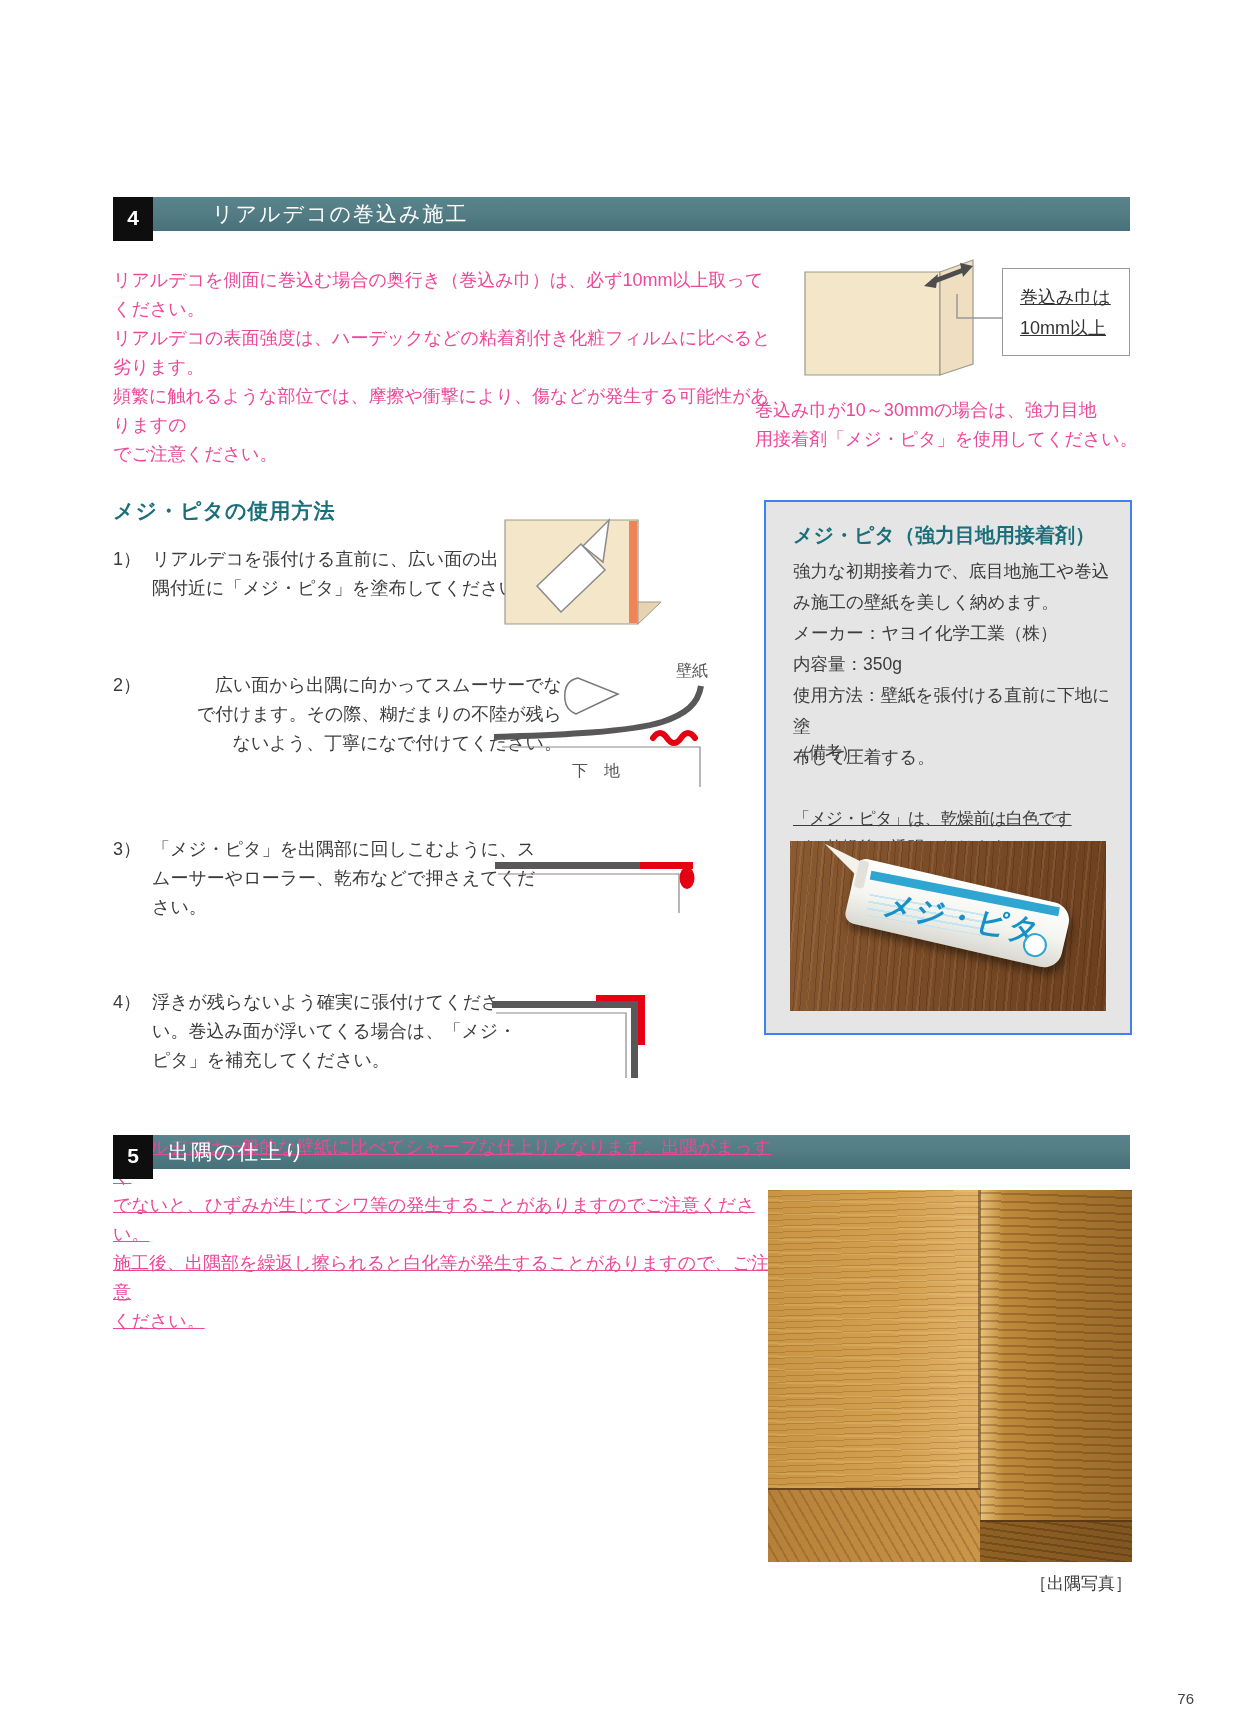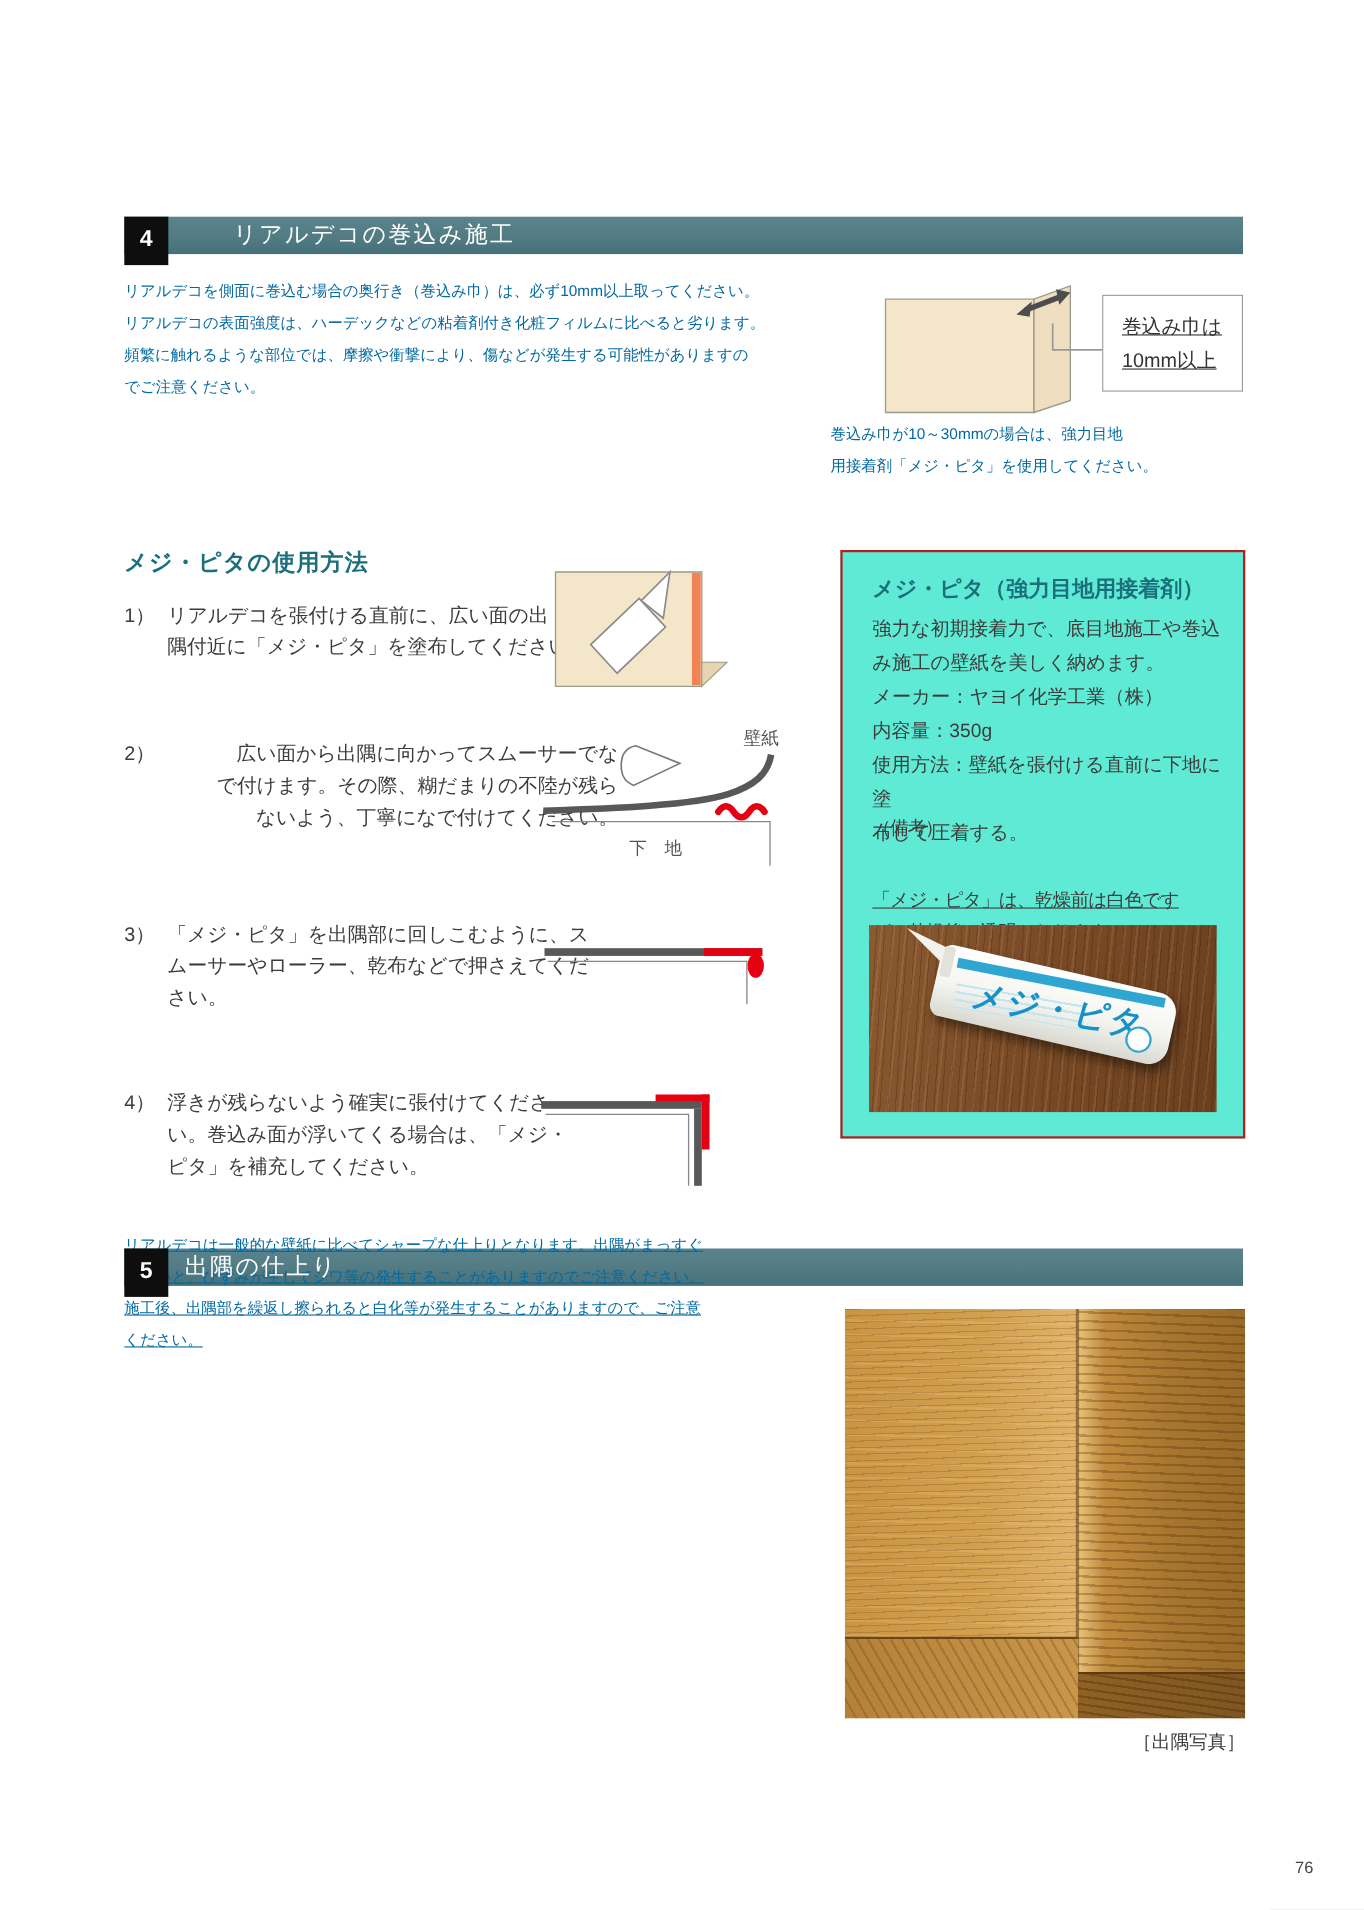--- a/index.html
+++ b/index.html
@@ -8,30 +8,30 @@
     font-family:"Liberation Sans","DejaVu Sans",sans-serif;color:#3c3c3c;overflow:hidden;
   }
   .pre{white-space:pre-line;}
   
   .sec-bar{position:absolute;left:113px;width:1017px;height:34px;
     background:linear-gradient(180deg,#5a848d 0%,#527b83 55%,#46717b 100%);}
   .sec-num{position:absolute;left:113px;width:40px;height:44px;background:#0e0e0e;
     color:#fff;font-weight:bold;font-size:21px;text-align:center;line-height:42px;z-index:2;}
   .sec-title{position:absolute;left:168px;height:34px;line-height:33px;color:#ffffff;
     font-size:21px;letter-spacing:2px;z-index:2;}
-  .body-text{position:absolute;font-size:14px;line-height:29px;color:#0369a1;}
+  .body-text{position:absolute;font-size:18px;line-height:29px;color:#ec4899;margin-top:16px;}
   .step-no{position:absolute;left:113px;font-size:18px;line-height:29px;}
   .step-text{position:absolute;left:152px;width:410px;font-size:18px;line-height:29px;}
   .teal-heading{position:absolute;left:113px;font-size:21px;font-weight:bold;color:#1a6f7b;letter-spacing:1px;}
   
   .callout{position:absolute;left:1002px;top:268px;width:128px;height:88px;background:#fff;
     border:1px solid #999;box-sizing:border-box;padding:13px 0 0 17px;font-size:18px;line-height:31px;color:#333;text-decoration:underline;}
   
   .info-box{position:absolute;left:764px;top:500px;width:368px;height:535px;
-    border:2px solid #b91c1c;box-sizing:border-box;background:#5eead4;}
+    border:2px solid #3b82f6;box-sizing:border-box;background:#e5e5e5;}
   .info-title{position:absolute;left:27px;top:20px;font-size:20px;font-weight:bold;color:#1a6f7b;}
   .info-body{position:absolute;left:27px;top:54px;width:320px;font-size:17.5px;line-height:31px;color:#3c3c3c;}
   .info-note{position:absolute;left:27px;top:236px;display:flex;font-size:17px;line-height:29px;color:#3c3c3c;flex-direction:column;}
   .info-note .lbl{width:66px;flex:0 0 66px;letter-spacing:-1px;}
   .info-note .txt{letter-spacing:-0.8px;text-decoration:underline;}
   
   .product-photo{position:absolute;left:24px;top:339px;width:316px;height:170px;overflow:hidden;
     background:
       repeating-linear-gradient(96deg, rgba(255,220,170,0.10) 0 2px, rgba(255,220,170,0) 2px 11px),
       repeating-linear-gradient(94deg, rgba(40,15,0,0.20) 0 1px, rgba(40,15,0,0) 1px 7px),

